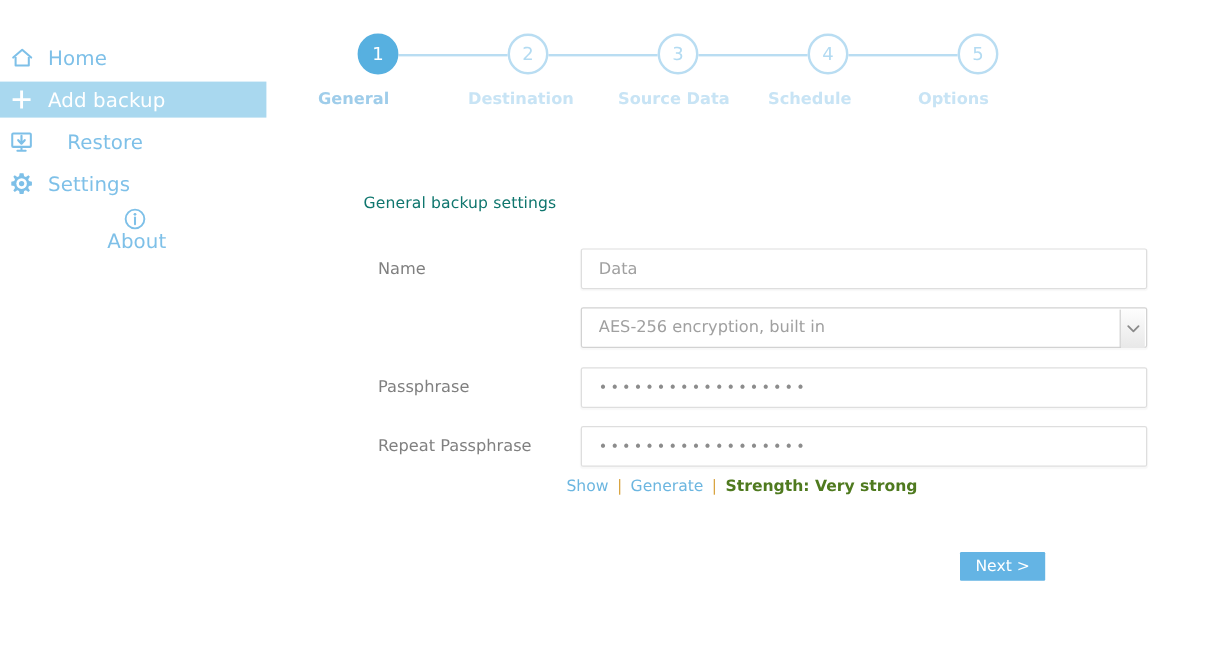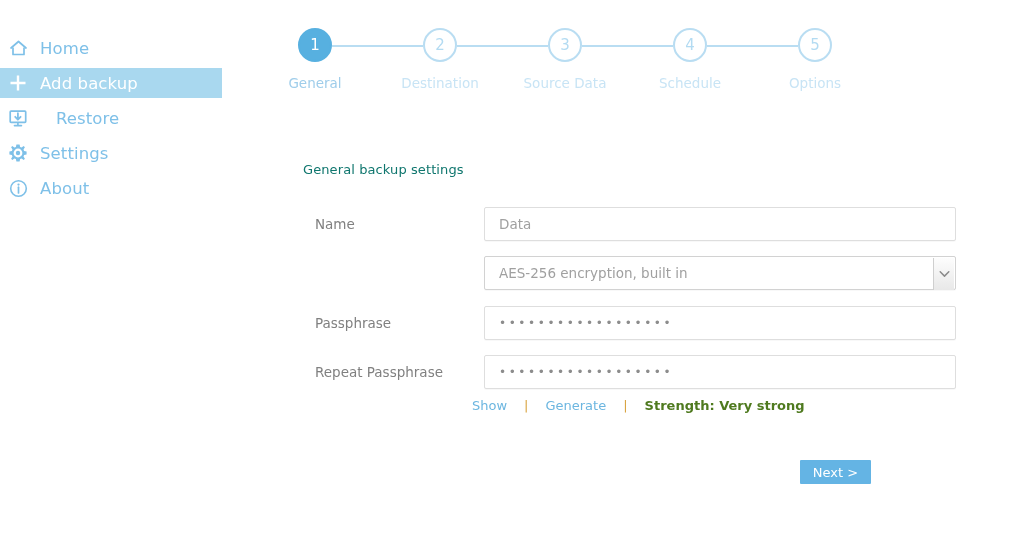--- a/index.html
+++ b/index.html
@@ -96,21 +96,21 @@
     background: #57b0e0;
     border-color: #57b0e0;
     color: #ffffff;
   }
   .step-label {
     position: absolute;
     top: 49px;
     font-size: 13.5px;
     color: #c8e4f5;
     white-space: nowrap;
-    text-align: center;
+    font-weight: bold;
   }
   .step-label.current {
     color: #9fcdea;
   }
 
   
   #section-heading {
     position: absolute;
     left: 303px;
     top: 162px;
@@ -178,21 +178,20 @@
 
   
   #pw-links {
     position: absolute;
     left: 472px;
     top: 398px;
     display: flex;
     align-items: center;
     font-size: 13px;
     white-space: nowrap;
-    gap: 10px;
   }
   .pw-link {
     color: #6cb6e0;
     cursor: pointer;
   }
   .pw-sep {
     color: #d9a441;
     margin: 0 7px;
   }
   #pw-strength {
@@ -262,21 +261,21 @@
         <g fill="#7ec0e8">
           <path d="M10 1.4 L11.6 1.4 L12.1 3.9 L13.6 4.5 L15.7 3.1 L16.9 4.3 L15.5 6.4 L16.1 7.9 L18.6 8.4 L18.6 10 L18.6 11.6 L16.1 12.1 L15.5 13.6 L16.9 15.7 L15.7 16.9 L13.6 15.5 L12.1 16.1 L11.6 18.6 L10 18.6 L8.4 18.6 L7.9 16.1 L6.4 15.5 L4.3 16.9 L3.1 15.7 L4.5 13.6 L3.9 12.1 L1.4 11.6 L1.4 10 L1.4 8.4 L3.9 7.9 L4.5 6.4 L3.1 4.3 L4.3 3.1 L6.4 4.5 L7.9 3.9 L8.4 1.4 Z"></path>
         </g>
         <circle cx="10" cy="10" r="4.4" fill="#ffffff"></circle>
         <circle cx="10" cy="10" r="2.2" fill="#7ec0e8"></circle>
       </svg>
     </span>
     <span class="nav-label">Settings</span>
   </div>
 
-  <div class="nav-item" style="top:173px;">
+  <div class="nav-item" style="top:173px;flex-direction:column;">
     <span class="nav-icon">
       <svg width="19" height="19" viewBox="0 0 19 19">
         <circle cx="9.5" cy="9.5" r="7.8" fill="none" stroke="#7ec0e8" stroke-width="1.6"></circle>
         <circle cx="9.5" cy="5.6" r="1.15" fill="#7ec0e8"></circle>
         <path d="M9.5 8.2 L9.5 13.9" fill="none" stroke="#7ec0e8" stroke-width="1.7" stroke-linecap="round"></path>
       </svg>
     </span>
     <span class="nav-label">About</span>
   </div>
 

